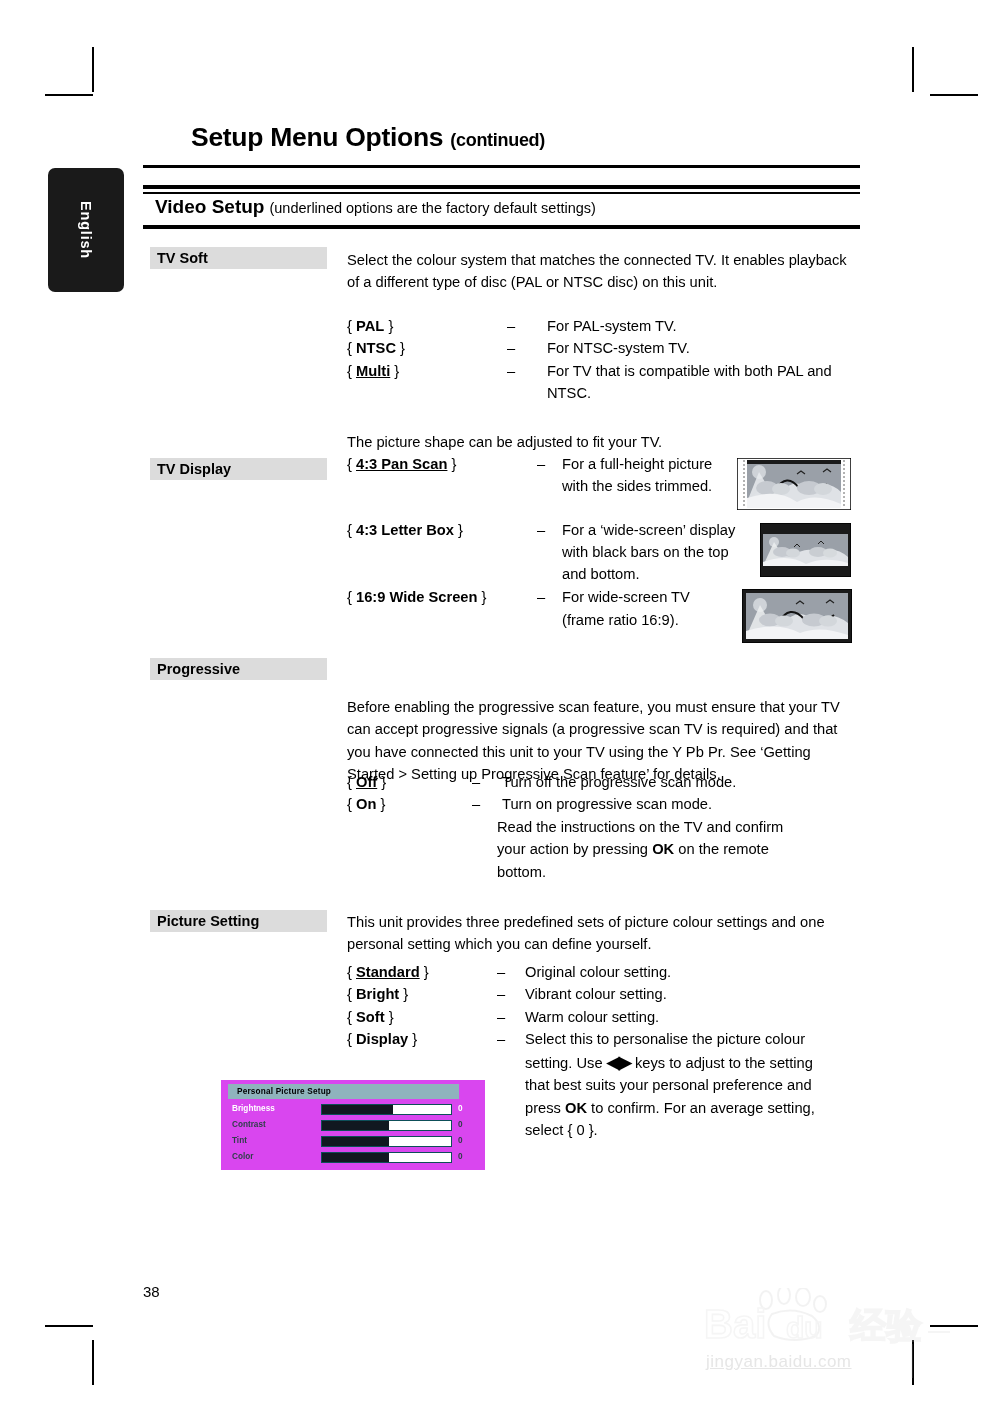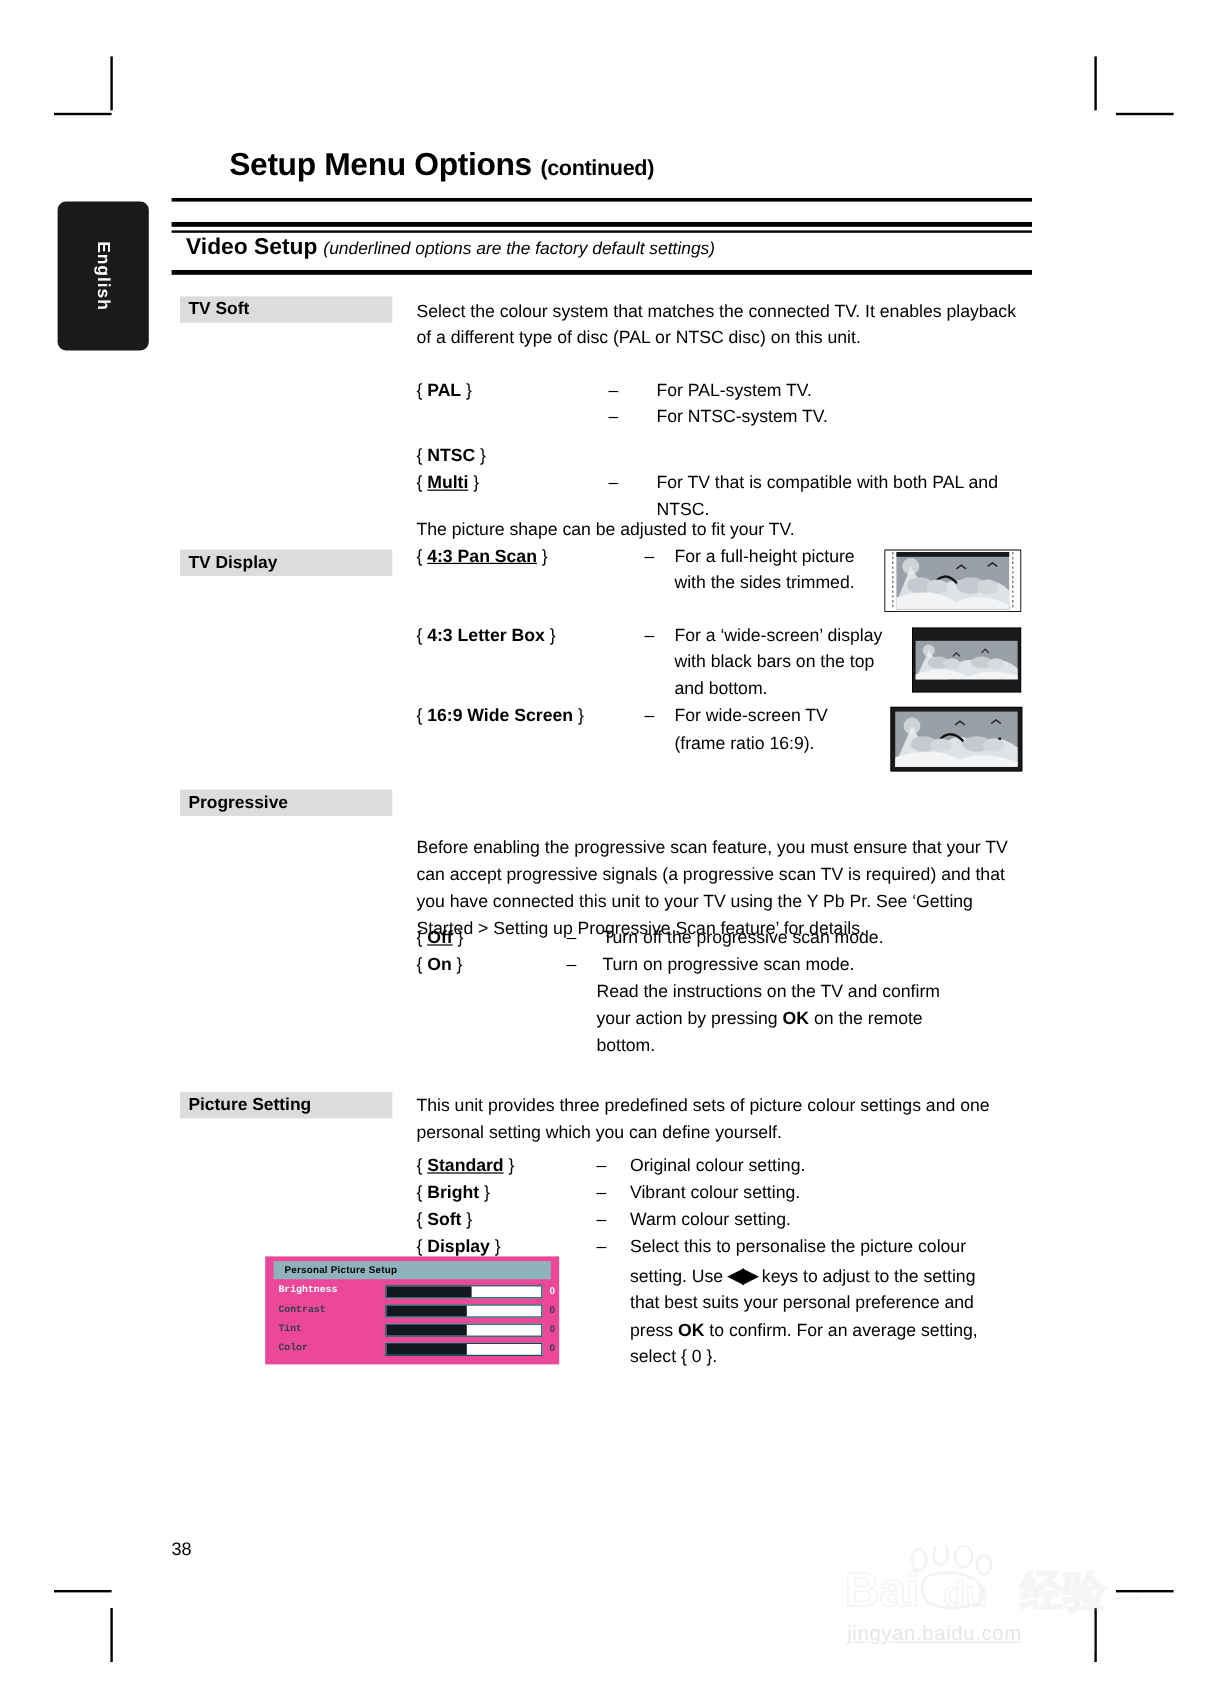--- a/index.html
+++ b/index.html
@@ -38,21 +38,21 @@
   .rule{position:absolute;background:#000;}
   .rule-1{left:143px;top:165px;width:717px;height:3px;}
   .rule-2{left:143px;top:185px;width:717px;height:4px;}
   .rule-3{left:143px;top:192px;width:717px;height:2px;}
   .rule-4{left:143px;top:225px;width:717px;height:4px;}
 
   .video-setup{
     position:absolute;left:155px;top:196px;font-size:18px;
   }
   .video-setup b{font-weight:bold;font-size:19px;text-align:right;}
-  .video-setup span{font-size:14.5px;font-style:italic;}
+  .video-setup span{font-size:14.5px;}
 
   
   .sec-label{
     position:absolute;left:150px;width:177px;height:22px;
     background:#dcdcdc;font-weight:bold;font-size:14.5px;
     padding:3px 0 0 7px;box-sizing:border-box;
   }
 
   .body-col{position:absolute;left:347px;width:512px;font-size:14.7px;line-height:22.3px;}
   .opt-col{position:absolute;left:347px;font-size:14.7px;line-height:22.3px;}
@@ -63,30 +63,30 @@
   .optrow .v{flex:1 1 auto;}
   .u{text-decoration:underline;}
   b.s{font-weight:bold;}
 
   
   .thumb{position:absolute;}
   .thumb svg{display:block;}
 
   
   .pps{
-    position:absolute;left:221px;top:1047px;width:245px;height:90px;
-    background:#ec4899;box-sizing:border-box;
+    position:absolute;left:221px;top:1080px;width:264px;height:90px;
+    background:#d946ef;box-sizing:border-box;
   }
   .pps-hd{
     position:absolute;left:7px;top:4px;width:231px;height:15px;
     background:#8fb3bd;color:#000;font-size:8.2px;font-weight:bold;
     padding:3px 0 0 9px;box-sizing:border-box;letter-spacing:.2px;
   }
   .pps-row{position:absolute;left:7px;height:13px;}
-  .pps-row .nm{position:absolute;left:4px;top:1px;font-size:8.2px;font-weight:bold;color:#ffffff;font-family:Liberation Mono, monospace;}
+  .pps-row .nm{position:absolute;left:4px;top:1px;font-size:8.2px;font-weight:bold;color:#ffffff;}
   .pps-row .bar{
     position:absolute;left:93px;top:1px;width:131px;height:11px;
     background:#ffffff;border:1px solid #0d4f58;box-sizing:border-box;
   }
   .pps-row .fill{position:absolute;left:0;top:0;height:100%;background:#111820;}
   .pps-row .val{position:absolute;left:230px;top:1px;font-size:8.2px;font-weight:bold;color:#fff;}
   .pps-row.dim .nm,.pps-row.dim .val{color:#2f3f4a;}
 
   
   .pageno{position:absolute;left:143px;top:1283px;font-size:15px;}
@@ -131,21 +131,21 @@
   <div class="sec-label" style="top:247px;">TV Soft</div>
   <div class="body-col" style="top:249px;">Select the colour system that matches the connected TV. It enables playback of a different type of disc (PAL or NTSC disc) on this unit.</div>
 
   <div class="opt-col" style="top:315px;width:512px;">
     <div class="optrow">
       <div class="k" style="width:160px;">{&nbsp;<b class="s">PAL</b>&nbsp;}</div>
       <div class="dash" style="width:40px;">–</div>
       <div class="v">For PAL-system TV.</div>
     </div>
     <div class="optrow">
-      <div class="k" style="width:160px;margin-top:32px;">{&nbsp;<b class="s">NTSC</b>&nbsp;}</div>
+      <div class="k" style="width:160px;">{&nbsp;<b class="s">NTSC</b>&nbsp;}</div>
       <div class="dash" style="width:40px;">–</div>
       <div class="v">For NTSC-system TV.</div>
     </div>
     <div class="optrow">
       <div class="k" style="width:160px;">{&nbsp;<b class="s u">Multi</b>&nbsp;}</div>
       <div class="dash" style="width:40px;">–</div>
       <div class="v">For TV that is compatible with both PAL and NTSC.</div>
     </div>
   </div>
 

